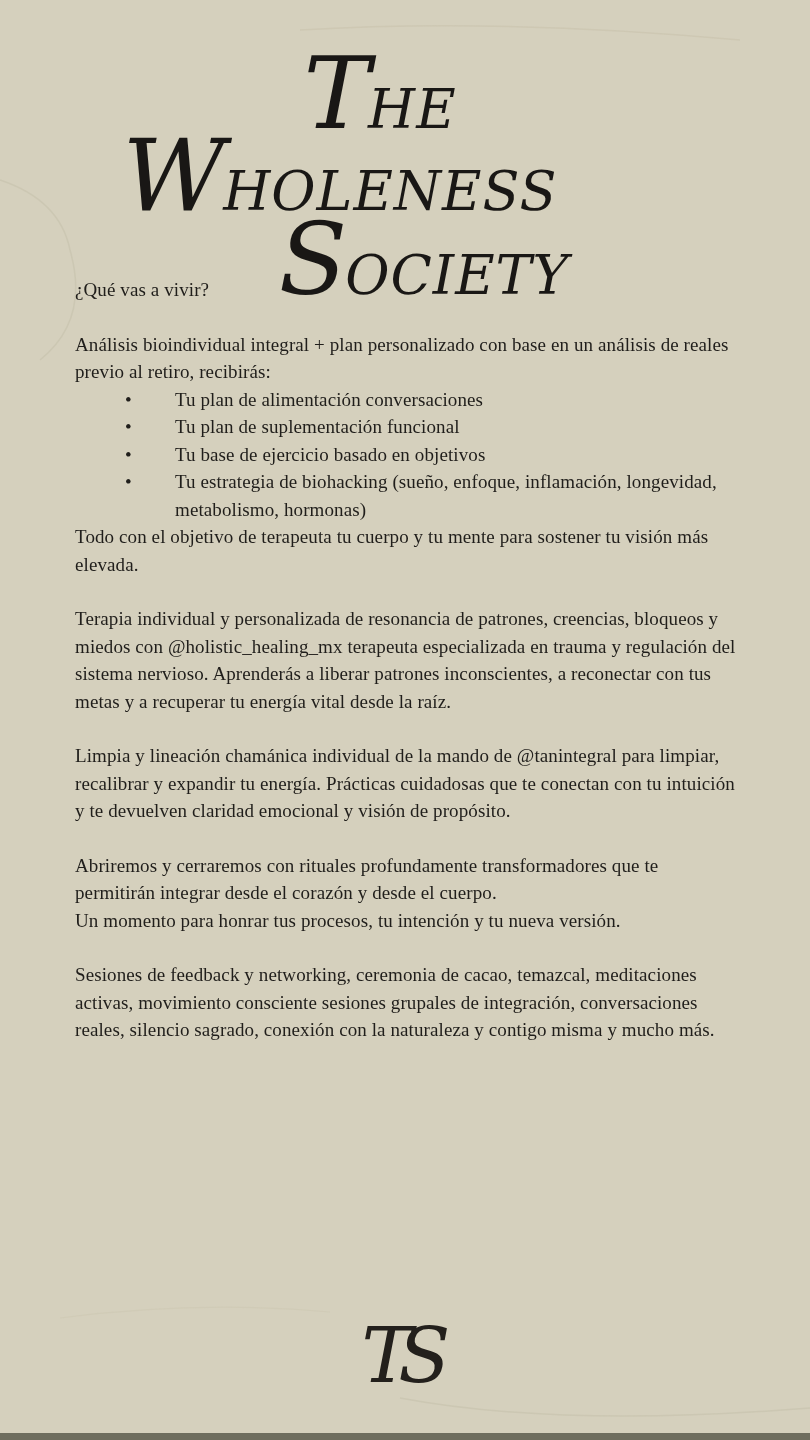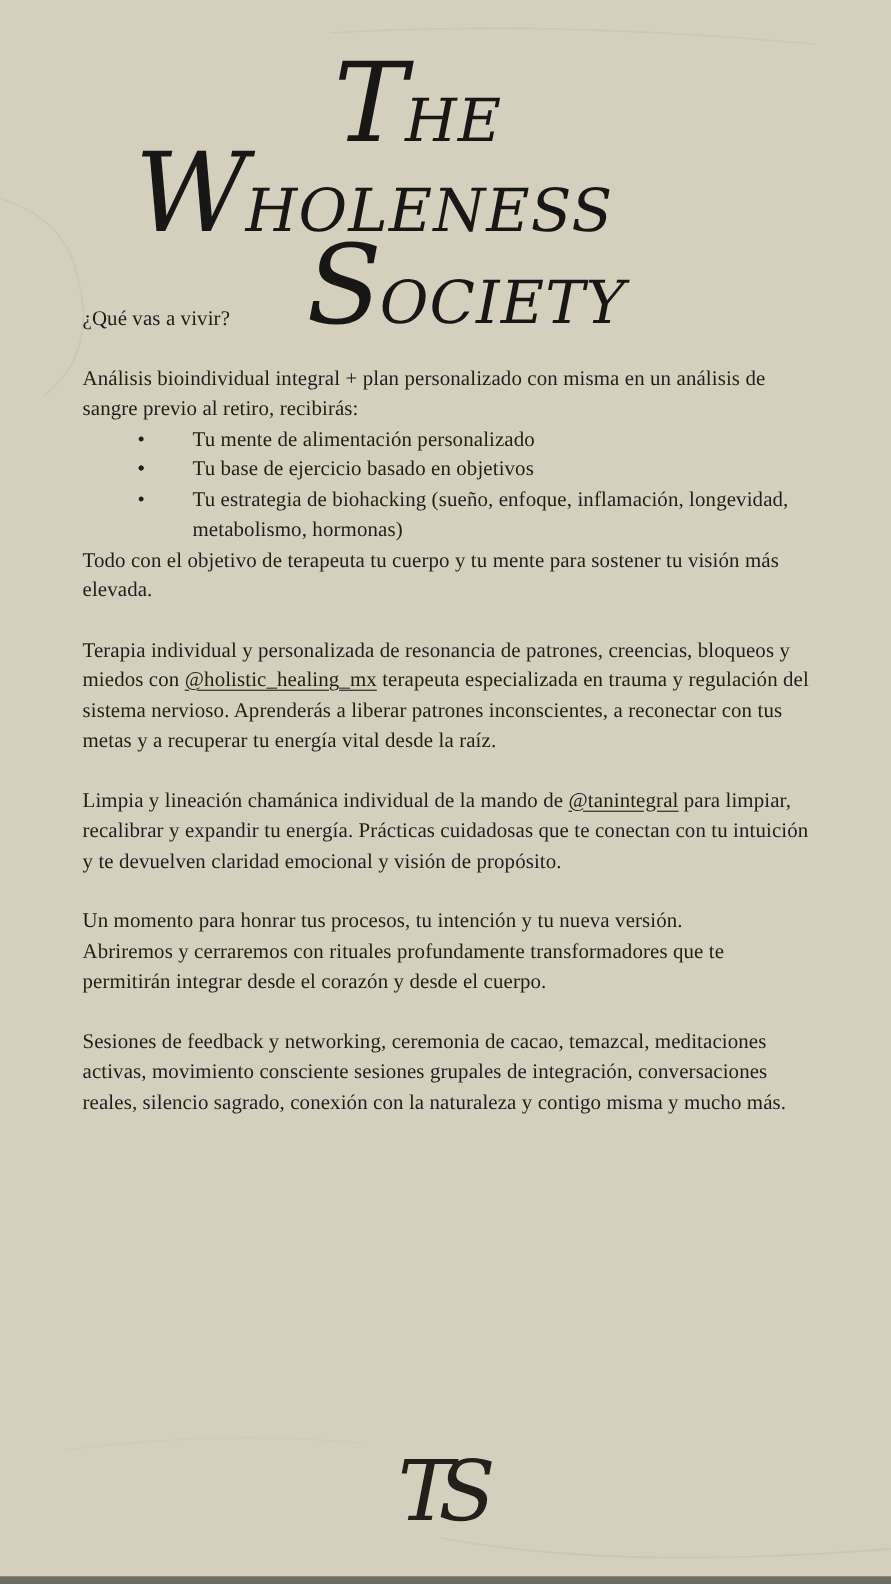--- a/index.html
+++ b/index.html
@@ -64,21 +64,20 @@
     position: relative;
     padding-left: 100px;
   }
   .bullet-item .bullet-dot {
     position: absolute;
     left: 50px;
     top: 0;
   }
   .handle-link {
     color: inherit;
-    text-decoration: underline;
     text-underline-offset: 3px;
     cursor: pointer;
   }
 
   
   .monogram {
     position: absolute;
     top: 1318px;
     left: 0;
     width: 810px;
@@ -115,38 +114,38 @@
   <div class="logo-line logo-line-1"><span class="logo-cap">T</span><span class="logo-rest">HE</span></div>
   <div class="logo-line logo-line-2"><span class="logo-cap">W</span><span class="logo-rest">HOLENESS</span></div>
   <div class="logo-line logo-line-3"><span class="logo-cap">S</span><span class="logo-rest">OCIETY</span></div>
 </header>
 
 <main class="content">
 
   <p class="para">¿Qué vas a vivir?</p>
 
 
-  <p class="para no-gap">Análisis bioindividual integral + plan personalizado con misma en un análisis de sangre previo al retiro, recibirás:</p>
+  <p class="para no-gap">Análisis bioindividual integral + plan personalizado con base en un análisis de reales previo al retiro, recibirás:</p>
 
   <ul class="bullet-list">
-    <li class="bullet-item"><span class="bullet-dot">•</span><span>Tu mente de alimentación personalizado</span></li>
-    <li class="bullet-item"><span class="bullet-dot">•</span></li>
+    <li class="bullet-item"><span class="bullet-dot">•</span><span>Tu plan de alimentación conversaciones</span></li>
+    <li class="bullet-item"><span class="bullet-dot">•</span><span>Tu plan de suplementación funcional</span></li>
     <li class="bullet-item"><span class="bullet-dot">•</span><span>Tu base de ejercicio basado en objetivos</span></li>
     <li class="bullet-item"><span class="bullet-dot">•</span><span>Tu estrategia de biohacking (sueño, enfoque, inflamación, longevidad, metabolismo, hormonas)</span></li>
   </ul>
 
   <p class="para">Todo con el objetivo de terapeuta tu cuerpo y tu mente para sostener tu visión más elevada.</p>
 
   <p class="para"><span>Terapia individual y personalizada de resonancia de patrones, creencias, bloqueos y miedos con </span><a class="handle-link">@holistic_healing_mx</a><span> terapeuta especializada en trauma y regulación del sistema nervioso. Aprenderás a liberar patrones inconscientes, a reconectar con tus metas y a recuperar tu energía vital desde la raíz.</span></p>
 
   <p class="para"><span>Limpia y lineación chamánica individual de la mando de </span><a class="handle-link">@tanintegral</a><span> para limpiar, recalibrar y expandir tu energía. Prácticas cuidadosas que te conectan con tu intuición y te devuelven claridad emocional y visión de propósito.</span></p>
 
   <p class="para">
+    <span style="display:block">Abriremos y cerraremos con rituales profundamente transformadores que te permitirán integrar desde el corazón y desde el cuerpo.</span>
     <span style="display:block">Un momento para honrar tus procesos, tu intención y tu nueva versión.</span>
-    <span style="display:block">Abriremos y cerraremos con rituales profundamente transformadores que te permitirán integrar desde el corazón y desde el cuerpo.</span>
   </p>
 
   <p class="para">Sesiones de feedback y networking, ceremonia de cacao, temazcal, meditaciones activas, movimiento consciente sesiones grupales de integración, conversaciones reales, silencio sagrado, conexión con la naturaleza y contigo misma y mucho más.</p>
 
 </main>
 
 <div class="monogram">TS</div>
 
 <div class="bottom-bar" style="background: rgb(110, 109, 94);"></div>
 

